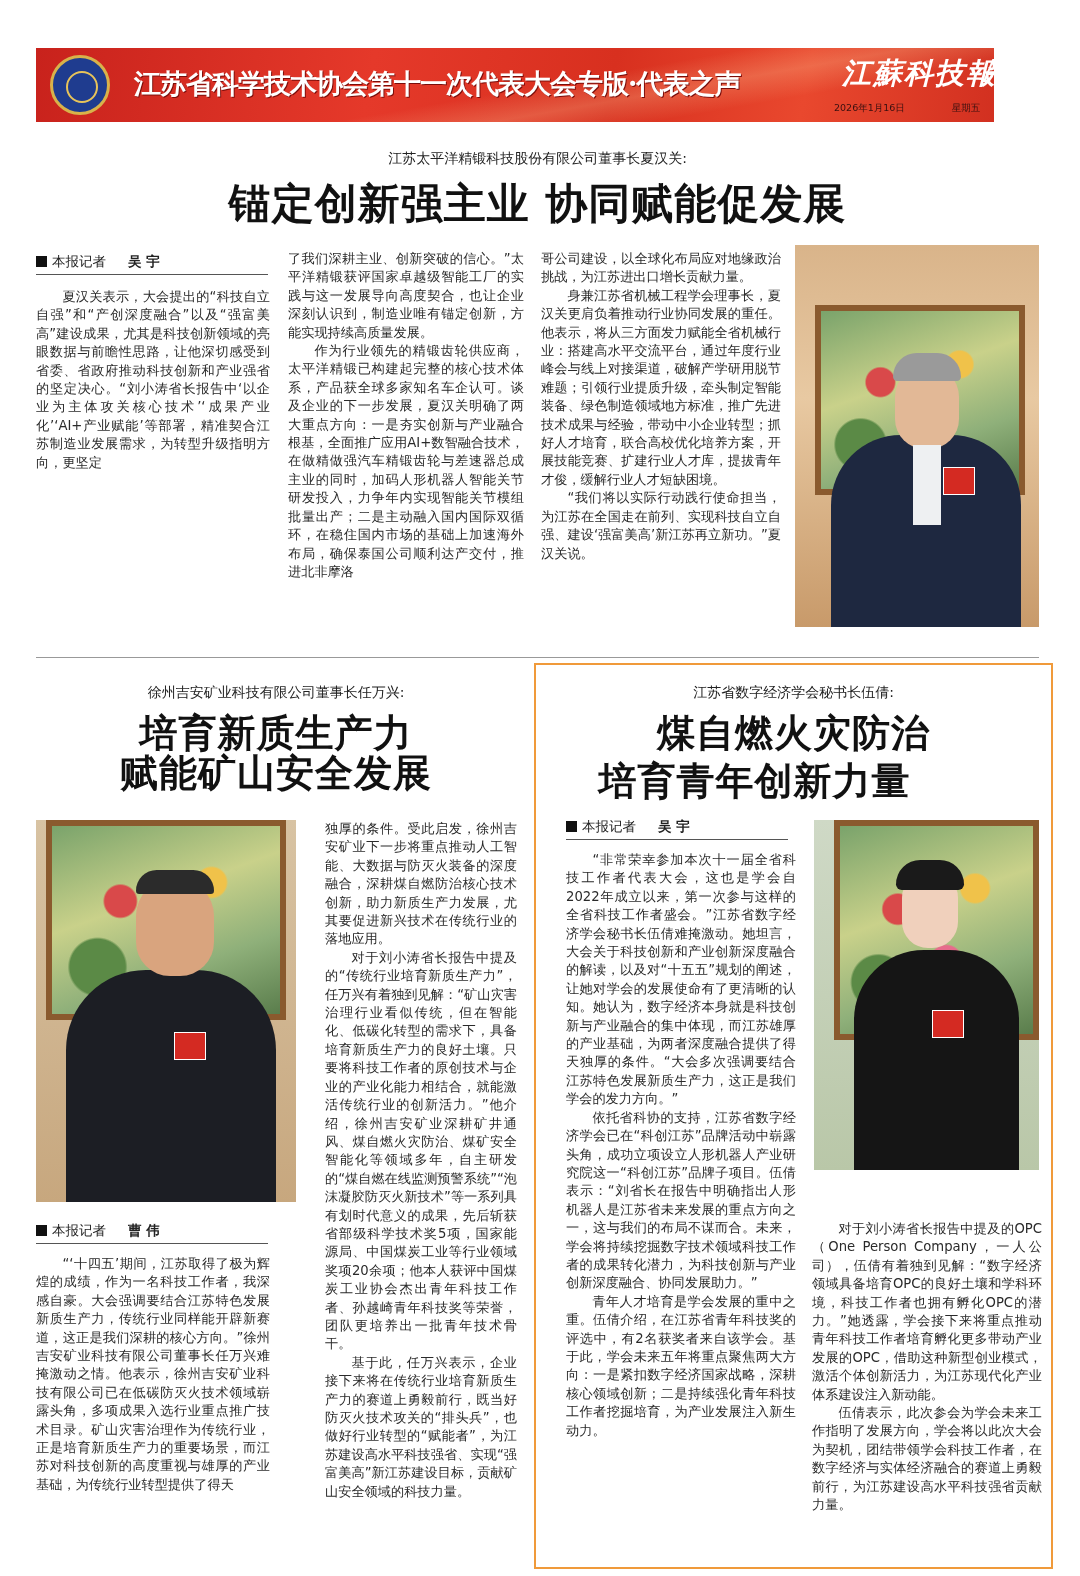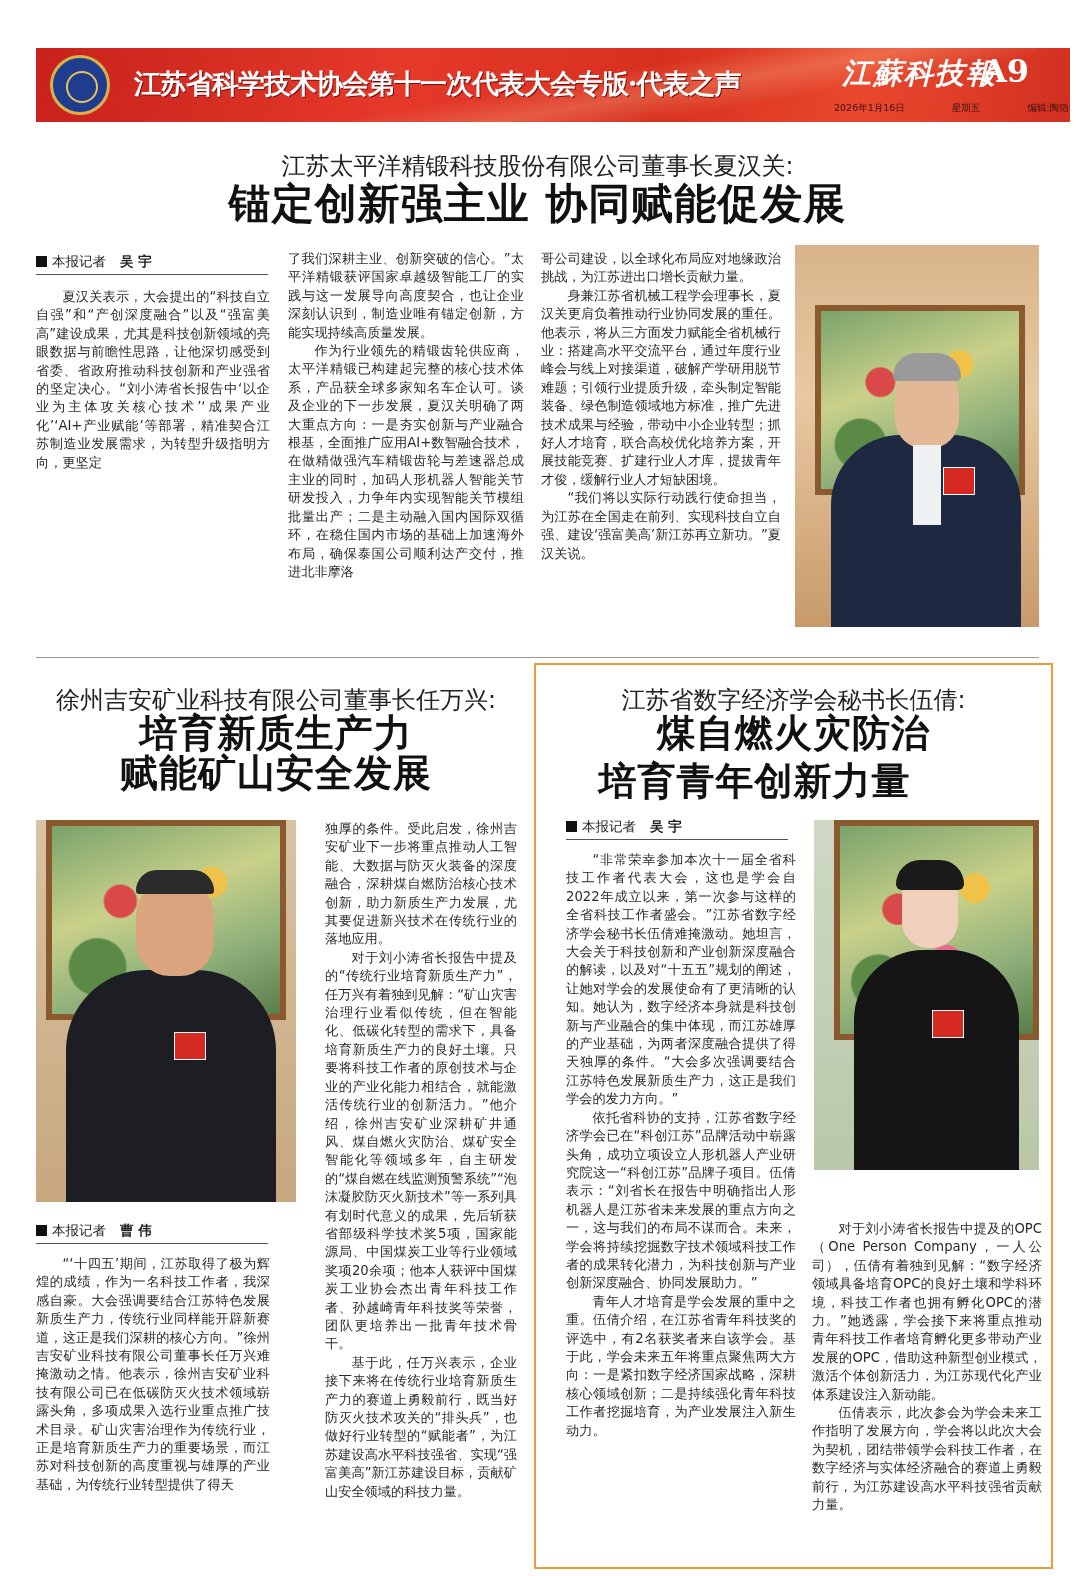--- a/index.html
+++ b/index.html
@@ -1,33 +1,33 @@
 <!DOCTYPE html>
 <html><head>
 <meta charset="utf-8">
 <style>
   html,body{margin:0;padding:0;background:#ffffff;}
   body{width:1080px;height:1576px;position:relative;overflow:hidden;font-family:"DejaVu Serif",serif;color:#222;}
   .abs{position:absolute;}
   
-  .banner{left:36px;top:48px;width:1034px;height:74px;background:linear-gradient(100deg,#c8221c 0%,#e5392a 35%,#d8301f 60%,#e9482e 80%,#d23020 100%);overflow:hidden;}
+  .banner{left:36px;top:48px;width:958px;height:74px;background:linear-gradient(100deg,#c8221c 0%,#e5392a 35%,#d8301f 60%,#e9482e 80%,#d23020 100%);overflow:hidden;}
   .banner::before{content:"";position:absolute;left:300px;top:-40px;width:700px;height:160px;background:linear-gradient(170deg,rgba(255,255,255,0) 40%,rgba(255,210,160,0.25) 50%,rgba(255,255,255,0) 60%);}
   .logo{left:14px;top:7px;width:60px;height:60px;border-radius:50%;background:#1f3c8f;border:3px solid #d8b24a;box-sizing:border-box;}
   .logo::after{content:"";position:absolute;left:13px;top:13px;width:28px;height:28px;border-radius:50%;border:2px solid #e8c45a;}
   .banner-title{left:98px;top:18px;font-family:"DejaVu Serif",serif;font-weight:bold;font-size:27px;color:#ffffff;letter-spacing:-1px;text-shadow:1px 1px 0 #7a0d0a;white-space:nowrap;}
   .masthead{left:806px;top:6px;font-family:"DejaVu Serif",serif;font-style:italic;font-weight:bold;font-size:29px;color:#ffffff;white-space:nowrap;letter-spacing:2px;}
   .page-no{left:946px;top:4px;font-family:"DejaVu Serif",serif;font-weight:bold;font-size:32px;color:#ffffff;}
   .dateline{left:762px;top:54px;font-family:"DejaVu Sans",sans-serif;font-size:9.5px;color:#3a1010;white-space:nowrap;}
   .dateline span{margin-right:8px;margin-left:36px;}
   
-  .kicker{font-family:"DejaVu Sans",sans-serif;font-size:24px;color:#222;white-space:nowrap;text-align:center;}
+  .kicker{font-family:"DejaVu Sans",sans-serif;font-size:14px;color:#222;white-space:nowrap;text-align:center;}
   .headline{font-family:"DejaVu Sans",sans-serif;font-weight:bold;color:#111;white-space:nowrap;text-align:center;letter-spacing:1px;}
   .byline{font-family:"DejaVu Sans",sans-serif;font-size:13.5px;color:#222;border-bottom:1px solid #555;padding-bottom:3px;white-space:nowrap;}
   .byline .sq{display:inline-block;width:11px;height:11px;background:#111;margin-right:5px;vertical-align:-1px;}
-  .byline b{margin-left:14px;}
+  .byline b{margin-left:22px;}
   .col{font-family:"DejaVu Sans",sans-serif;font-size:13.2px;line-height:18.4px;color:#2a2a2a;text-align:justify;}
   .col p{margin:0;text-indent:2em;}
   .col p.cont{text-indent:0;}
   .photo{overflow:hidden;}
   .divider{left:36px;top:657px;width:1003px;height:1px;background:#999;}
   .highlight-box{left:534px;top:663px;width:519px;height:906px;border:2.5px solid #f09a3a;box-sizing:border-box;}
   
   .wall1{background:linear-gradient(180deg,#d9b48a 0%,#e8c9a2 40%,#c89a6a 100%);}
   .paint{position:absolute;background:radial-gradient(circle at 30% 40%,#d9494a 0 8%,transparent 9%),radial-gradient(circle at 70% 30%,#f0c24a 0 7%,transparent 8%),radial-gradient(circle at 55% 65%,#e76b8c 0 9%,transparent 10%),radial-gradient(circle at 20% 75%,#5b8a46 0 12%,transparent 13%),linear-gradient(160deg,#7aa36b,#c9d18a 40%,#8fb07a 70%,#5a7d4c);border:6px solid #8a5a2e;box-sizing:border-box;}
   .person{position:absolute;}

